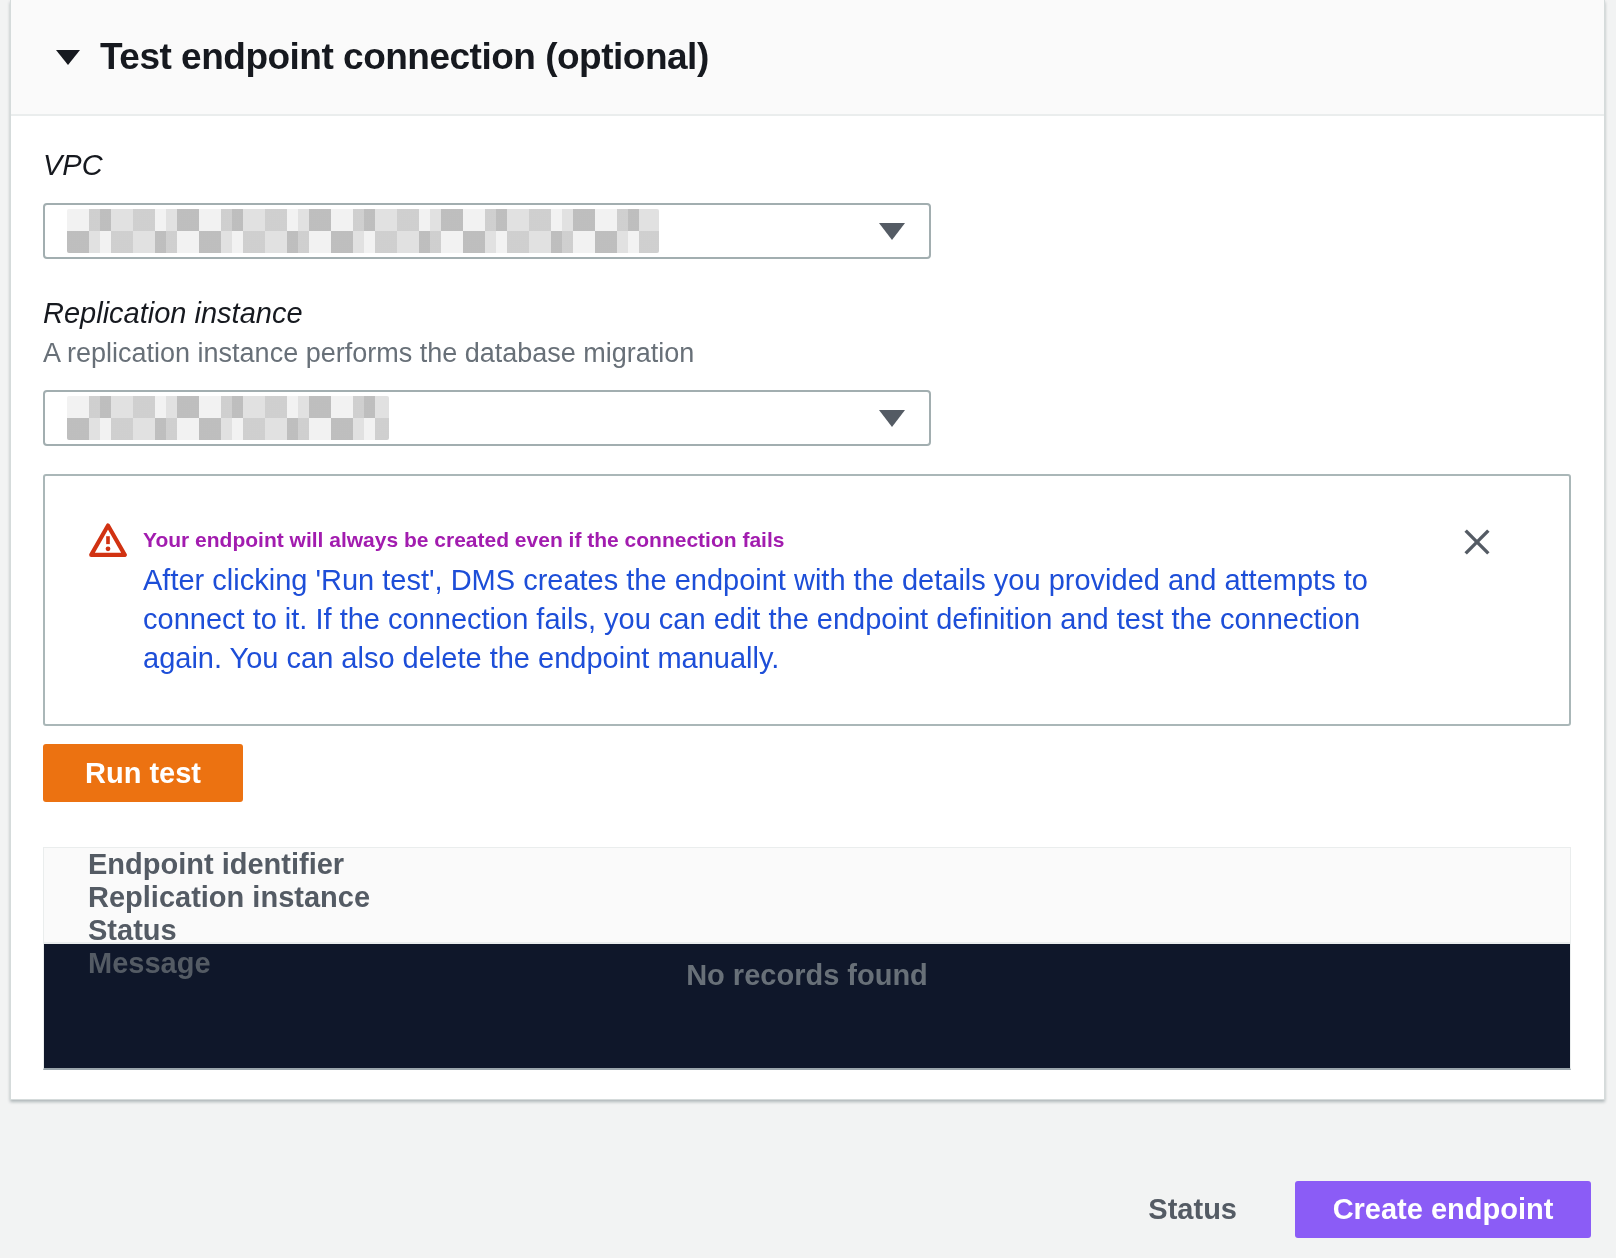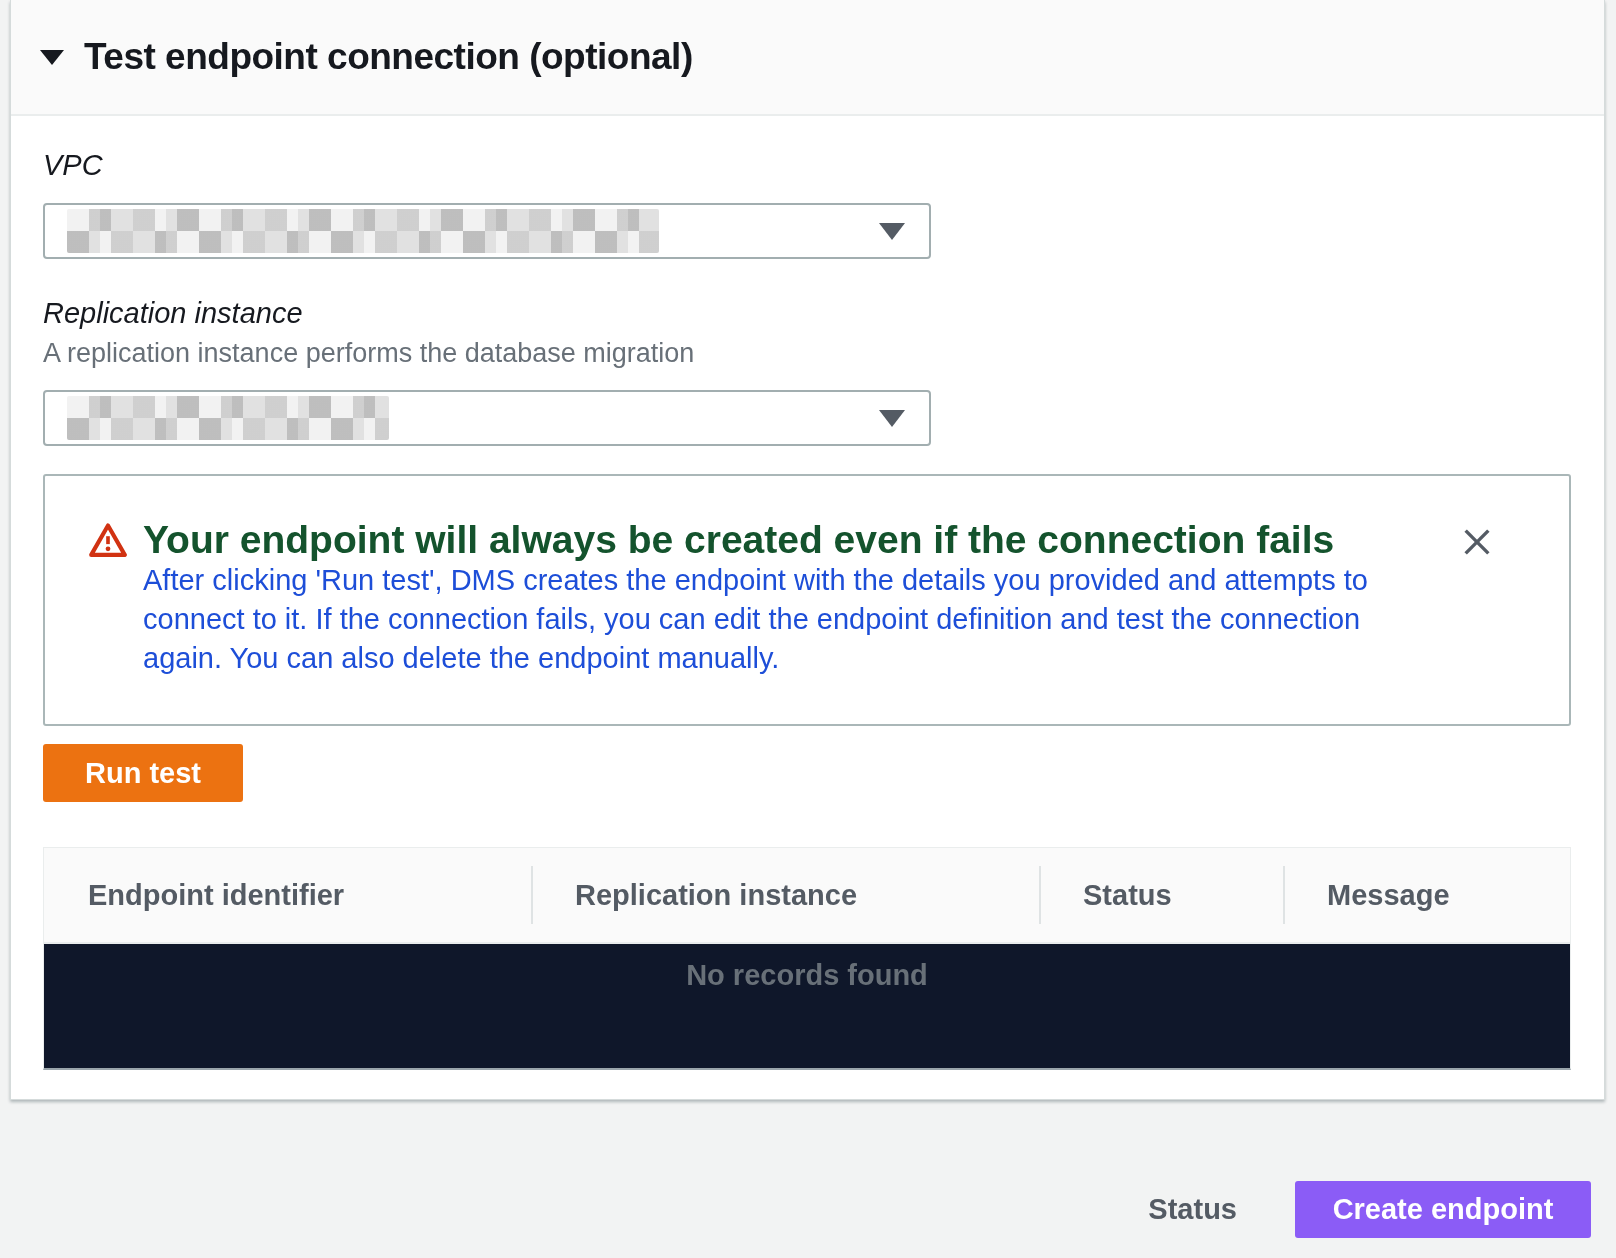--- a/index.html
+++ b/index.html
@@ -20,21 +20,21 @@
     border-left:1px solid #d5dbdb;
     border-right:1px solid #d5dbdb;
     border-bottom:1px solid #d5dbdb;
     box-shadow:0 2px 3px rgba(0,28,36,.28);
   }
   .panel-header {
     height:116px;
     background:#fafafa;
     border-bottom:2px solid #eaeded;
     display:flex; align-items:center;
-    padding-left:29px;
+    padding-left:45px;
   }
   .caret-down {
     width:0; height:0;
     border-left:12px solid transparent;
     border-right:12px solid transparent;
     border-top:15px solid #16191f;
     margin-right:20px;
   }
   .panel-title {
     font-size:37px; font-weight:700; color:#16191f;
@@ -85,21 +85,21 @@
     width:1528px; height:252px;
     border:2px solid #aab7b8;
     border-radius:3px;
     background:#fff;
     display:flex;
     padding:44px 38px 0 44px;
   }
   .warn-icon { flex:0 0 auto; margin-top:2px; }
   .warn-text { margin-left:16px; flex:1 1 auto; max-width:1300px; }
   .warn-title {
-    font-size:39px; font-weight:700; color:#14532d; line-height:40px;
+    font-size:21px; font-weight:700; color:#a21caf; line-height:40px;
   }
   .warn-body {
     font-size:29px; color:#1d4ed8; line-height:39px; margin-top:1px;
   }
   .warn-close {
     flex:0 0 auto;
     margin-left:12px;
     width:44px; height:44px;
     display:flex; align-items:center; justify-content:center;
     cursor:pointer;
@@ -121,21 +121,21 @@
     margin-top:45px;
     width:1528px;
     border:1px solid #eaeded;
     border-bottom:2px solid #9aa5ab;
     background:#fff;
   }
   .thead {
     height:96px;
     background:#fafafa;
     border-bottom:2px solid #eaeded;
-    display:flex; align-items:stretch;
+    display:flex; align-items:stretch;flex-direction:column;
   }
   .th {
     display:flex; align-items:center;
     padding-left:44px;
     font-size:29px; font-weight:700; color:#545b64;
     position:relative;
   }
   .th + .th::before {
     content:"";
     position:absolute; left:0; top:18px; bottom:18px;

